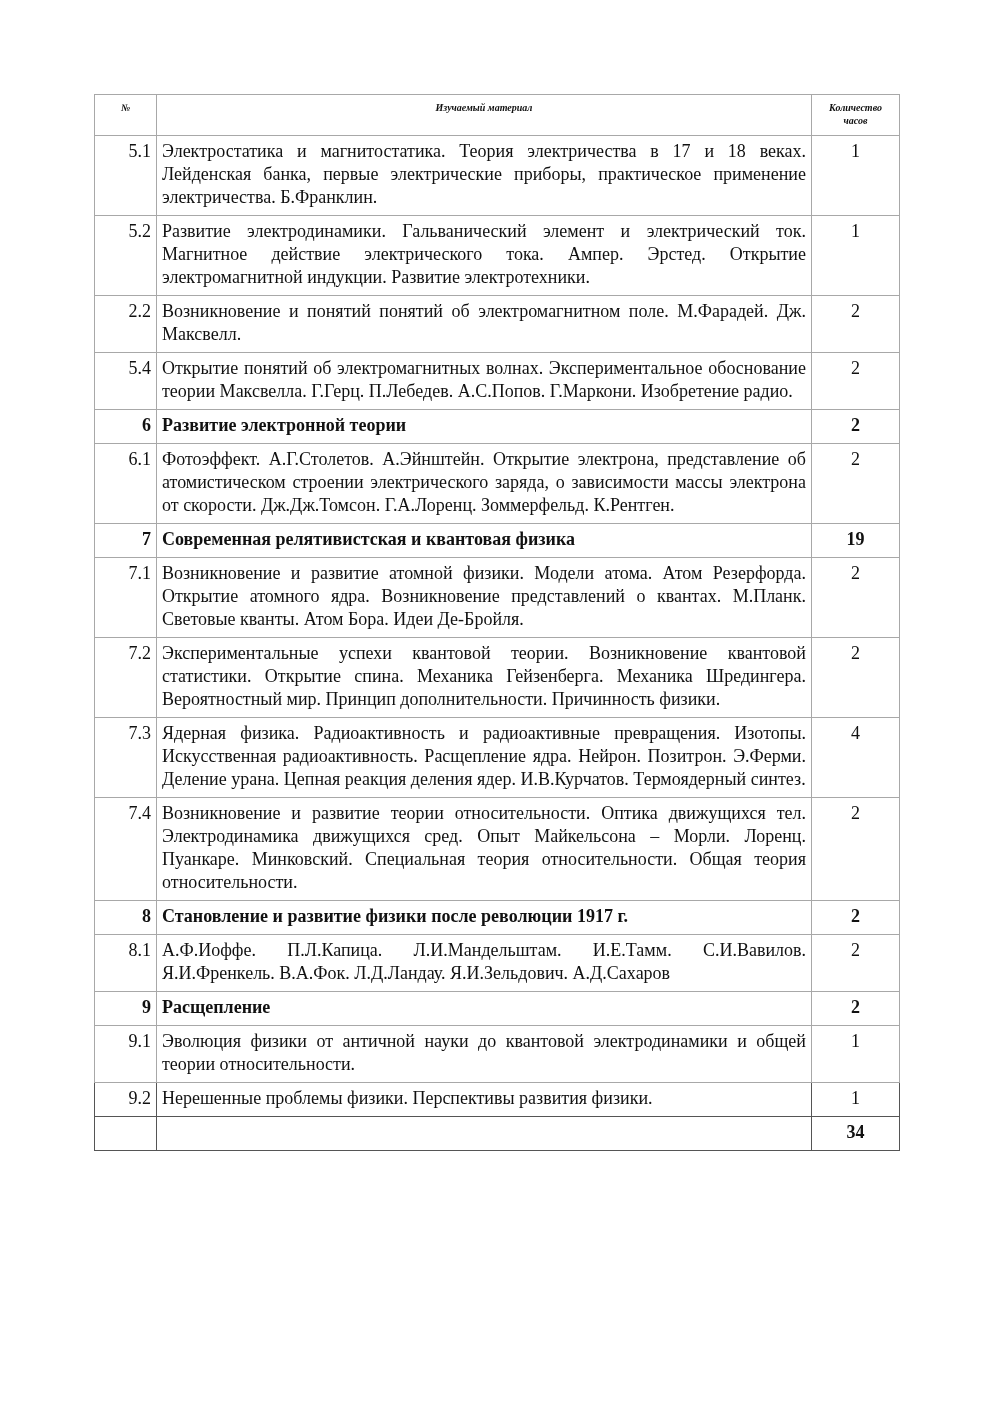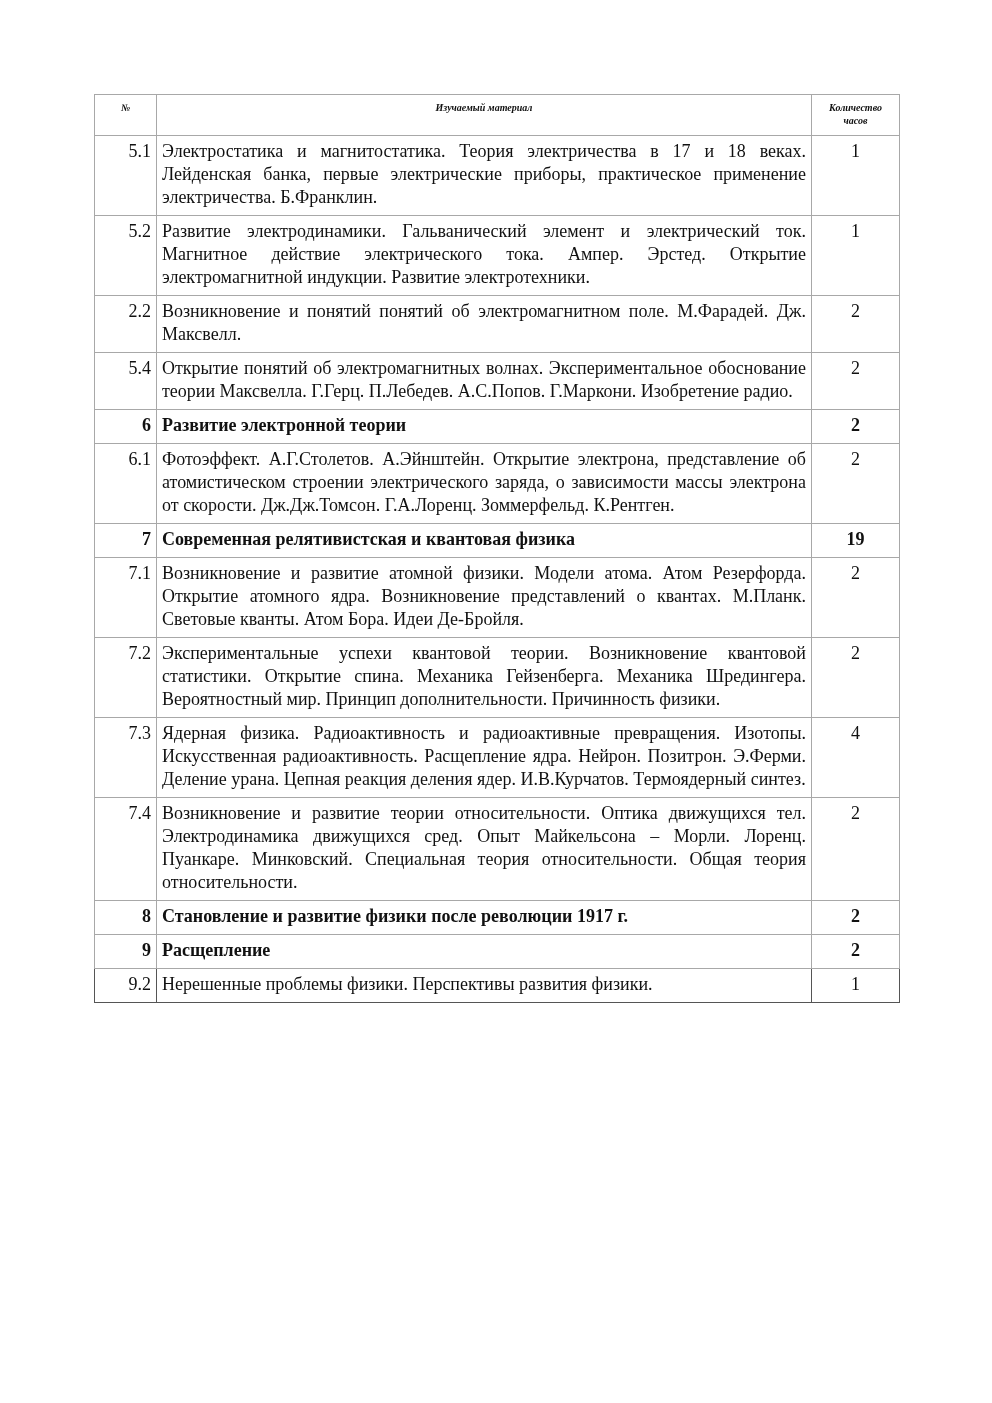--- a/index.html
+++ b/index.html
@@ -92,24 +92,39 @@
       <tr>
         <td class="num">7.4</td>
         <td class="mat">Возникновение и развитие теории относительности. Оптика движущихся тел. Электродинамика движущихся сред. Опыт Майкельсона – Морли. Лоренц. Пуанкаре. Минковский. Специальная теория относительности. Общая теория относительности.</td>
         <td class="hrs">2</td>
       </tr>
       <tr class="section">
         <td class="num">8</td>
         <td class="mat">Становление и развитие физики  после революции 1917 г.</td>
         <td class="hrs">2</td>
       </tr>
+      <tr>
+        <td class="num">8.1</td>
+        <td class="mat">А.Ф.Иоффе. П.Л.Капица. Л.И.Мандельштам. И.Е.Тамм. С.И.Вавилов. Я.И.Френкель. В.А.Фок. Л.Д.Ландау. Я.И.Зельдович. А.Д.Сахаров</td>
+        <td class="hrs">2</td>
+      </tr>
       <tr class="section">
         <td class="num">9</td>
         <td class="mat">Расщепление</td>
         <td class="hrs">2</td>
+      </tr>
+      <tr>
+        <td class="num">9.1</td>
+        <td class="mat">Эволюция физики от античной науки до квантовой электродинамики и общей теории относительности.</td>
+        <td class="hrs">1</td>
       </tr>
       <tr class="thick">
         <td class="num">9.2</td>
         <td class="mat">Нерешенные проблемы физики. Перспективы развития физики.</td>
         <td class="hrs">1</td>
       </tr>
+      <tr class="section thick">
+        <td class="num"></td>
+        <td class="mat"></td>
+        <td class="hrs">34</td>
+      </tr>
     </tbody>
 </table>
 
 </body></html>

